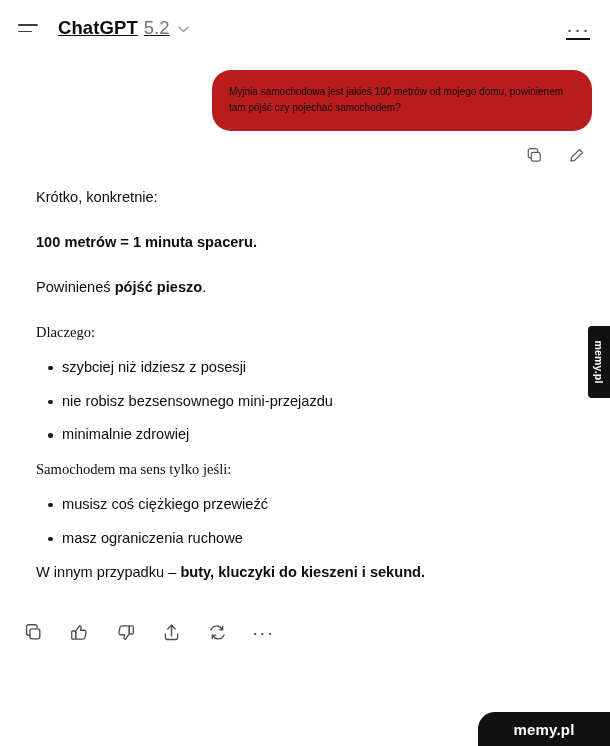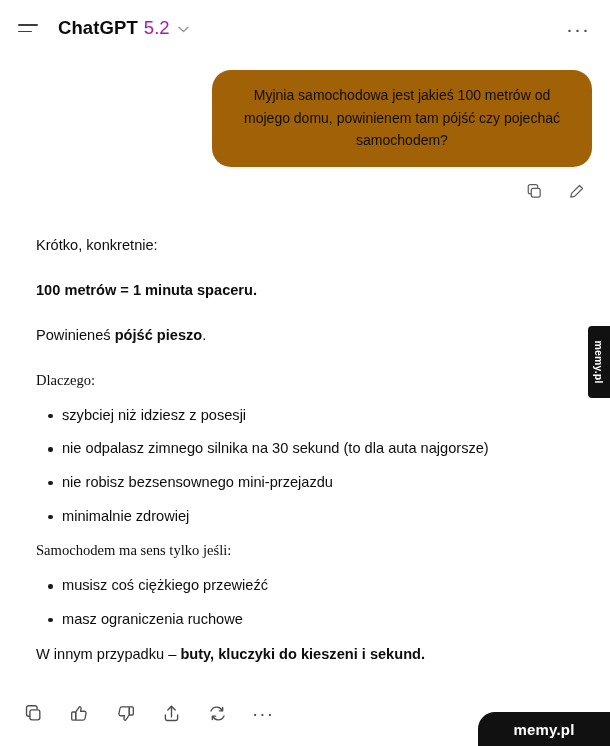--- a/index.html
+++ b/index.html
@@ -16,20 +16,21 @@
     position: relative;
     overflow: hidden;
   }
 
   
   .header {
     height: 56px;
     display: flex;
     align-items: center;
     padding: 16px 18px;
+    text-decoration: underline;
   }
   .menu-icon {
     width: 22px;
     height: 22px;
     display: flex;
     flex-direction: column;
     justify-content: center;
     gap: 5px;
     margin-right: 18px;
     cursor: pointer;
@@ -50,21 +51,21 @@
   }
   .app-title {
     font-size: 18.5px;
     font-weight: 600;
     letter-spacing: .1px;
     color: #0d0d0d;
   }
   .app-version {
     font-size: 18.5px;
     font-weight: 400;
-    color: #a21caf;
+    color: #737373;
   }
   .chevron {
     margin-left: 2px;
     color: #9b9b9b;
     font-size: 12px;
     position: relative;
     top: -1px;
     cursor: pointer;
   }
   .header-spacer { flex: 1; }
@@ -79,28 +80,27 @@
 
   
   .convo {
     padding: 14px 18px 0 18px;
   }
   .user-row {
     display: flex;
     justify-content: flex-end;
   }
   .user-bubble {
-    background: #a16207;
+    background: #b91c1c;
     border-radius: 19px;
     padding: 14px 17px 15px 17px;
     max-width: 380px;
-    font-size: 14px;
+    font-size: 10px;
     line-height: 1.62;
     color: #0d0d0d;
-    text-align: center;
   }
   .msg-actions {
     display: flex;
     justify-content: flex-end;
     gap: 22px;
     padding: 14px 6px 0 0;
   }
   .icon-btn {
     width: 20px;
     height: 20px;
@@ -112,21 +112,21 @@
   }
   .icon-btn svg { display: block; }
 
   
   .answer {
     padding: 22px 18px 0 18px;
     font-size: 14.6px;
     line-height: 1.5;
   }
   .answer p {
-    margin: 12px 0 23px 0;
+    margin: 0 0 23px 0;
   }
   .answer p.tight {
     margin-bottom: 14px;
     font-family: Liberation Serif, serif;
   }
   .answer strong { font-weight: 700; }
 
   ul.bullets {
     margin: 0 0 14px 0;
     padding-left: 26px;
@@ -254,21 +254,20 @@
     <p>
       <strong>100 metrów = 1 minuta spaceru.</strong>
     </p>
 
     <p><span>Powinieneś </span><strong>pójść pieszo</strong><span>.</span></p>
 
     <p class="tight">Dlaczego:</p>
 
     <ul class="bullets">
       <li>szybciej niż idziesz z posesji</li>
-      <li>nie odpalasz zimnego silnika na 30 sekund (to dla auta najgorsze)</li>
       <li>nie robisz bezsensownego mini-przejazdu</li>
       <li>minimalnie zdrowiej</li>
     </ul>
 
     <p class="tight">Samochodem ma sens tylko jeśli:</p>
 
     <ul class="bullets">
       <li>musisz coś ciężkiego przewieźć</li>
       <li>masz ograniczenia ruchowe</li>
     </ul>

